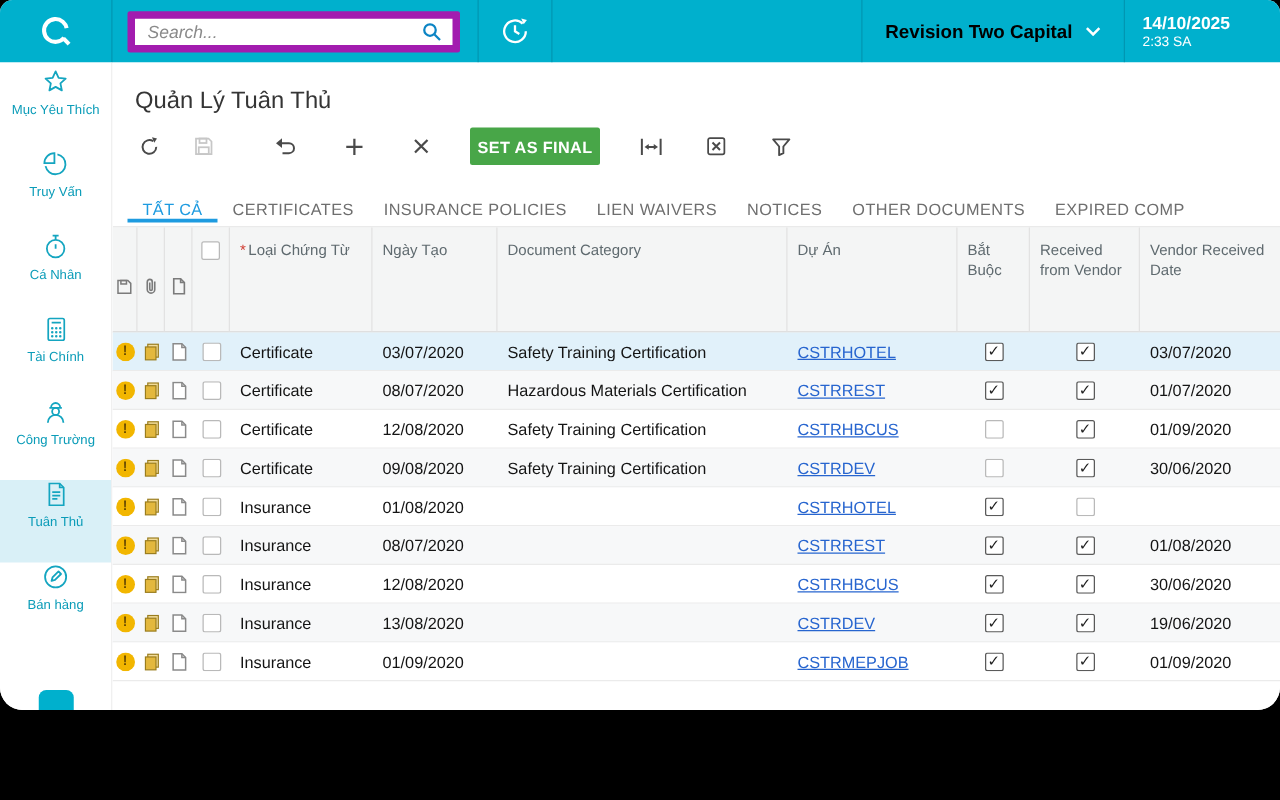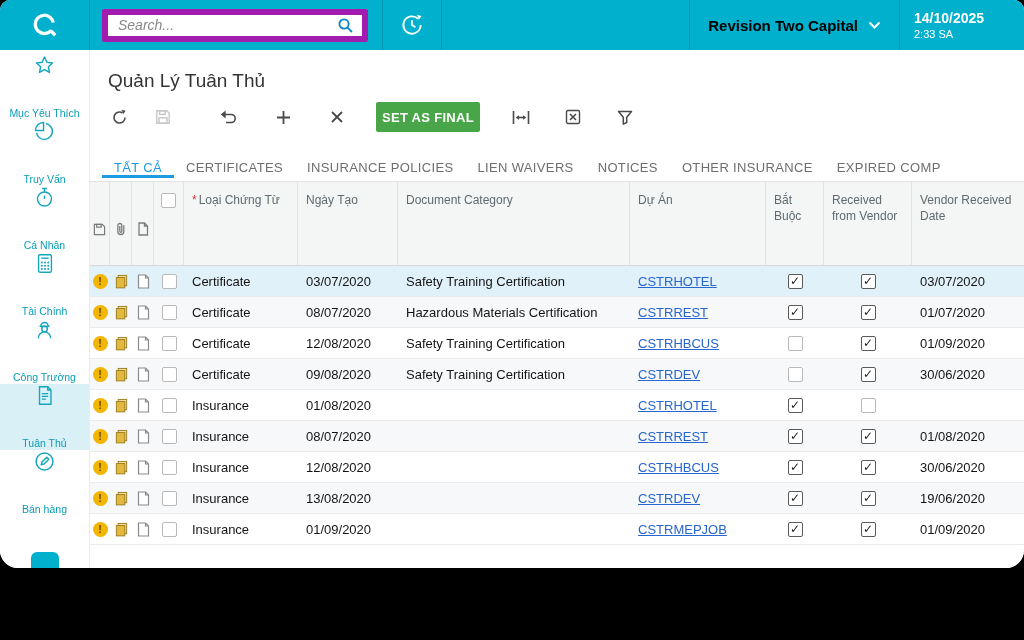--- a/index.html
+++ b/index.html
@@ -21,21 +21,21 @@
   .sep{flex:0 0 1px;width:1px;height:50px;background:var(--teal-dark);}
   .clock-btn{flex:0 0 58px;height:50px;background:transparent;border:none;display:flex;align-items:center;justify-content:center;cursor:pointer;}
   .spacer{flex:1;}
   .company{display:flex;align-items:center;gap:10px;padding:0 18px;height:50px;color:#000000;font-size:15px;font-weight:600;cursor:pointer;white-space:nowrap;}
   .datetime{flex:0 0 124px;padding-left:14px;color:#fff;cursor:pointer;}
   .datetime .date{font-size:14px;font-weight:600;}
   .datetime .time{font-size:11px;margin-top:2px;}
 
   
   .sidebar{position:absolute;left:0;top:50px;bottom:0;width:90px;background:#fff;border-right:1px solid #ececec;overflow:hidden;}
-  .nav-item{height:66px;display:flex;flex-direction:column;align-items:center;justify-content:space-between;gap:5px;color:var(--nav);cursor:pointer;}
+  .nav-item{height:66px;display:flex;flex-direction:column;align-items:center;justify-content:flex-start;gap:5px;color:var(--nav);cursor:pointer;}
   .nav-item:first-child{margin-top:4px;}
   .nav-item.active{background:#d9f0f7;}
   .nav-label{font-size:10.5px;text-align:center;line-height:1.25;padding:0 3px;}
   .nav-ic{display:flex;color:#14a5c0;}
   .nav-partial{position:absolute;left:31px;bottom:-12px;width:28px;height:28px;background:var(--teal);border-radius:6px;cursor:pointer;}
 
   
   .main{position:absolute;left:90px;top:50px;right:0;bottom:0;background:#fff;overflow:hidden;}
   .title{padding:20px 18px 2px;font-size:19px;font-weight:400;color:#353535;}
   .toolbar{display:flex;align-items:center;height:46px;padding:0 16px;}
@@ -265,21 +265,21 @@
         </span>
       </button>
     </div>
 
     <div class="tabs">
         <div class="tab active">TẤT CẢ</div>
         <div class="tab">CERTIFICATES</div>
         <div class="tab">INSURANCE POLICIES</div>
         <div class="tab">LIEN WAIVERS</div>
         <div class="tab">NOTICES</div>
-        <div class="tab">OTHER INSURANCE</div>
+        <div class="tab">OTHER DOCUMENTS</div>
         <div class="tab">EXPIRED COMP</div>
       </div>
 
     <div class="grid">
       <div class="thead">
         <div class="th ic c-w">
           <span class="icwrap">
             <svg width="13" height="13" viewBox="0 0 14 14" fill="none" stroke="#7b7b7b" stroke-width="1.3">
               <path d="M1.5 1.5h8.5l2.5 2.5v8.5H1.5z"></path>
                 <rect x="4" y="1.5" width="4.8" height="3"></rect>

